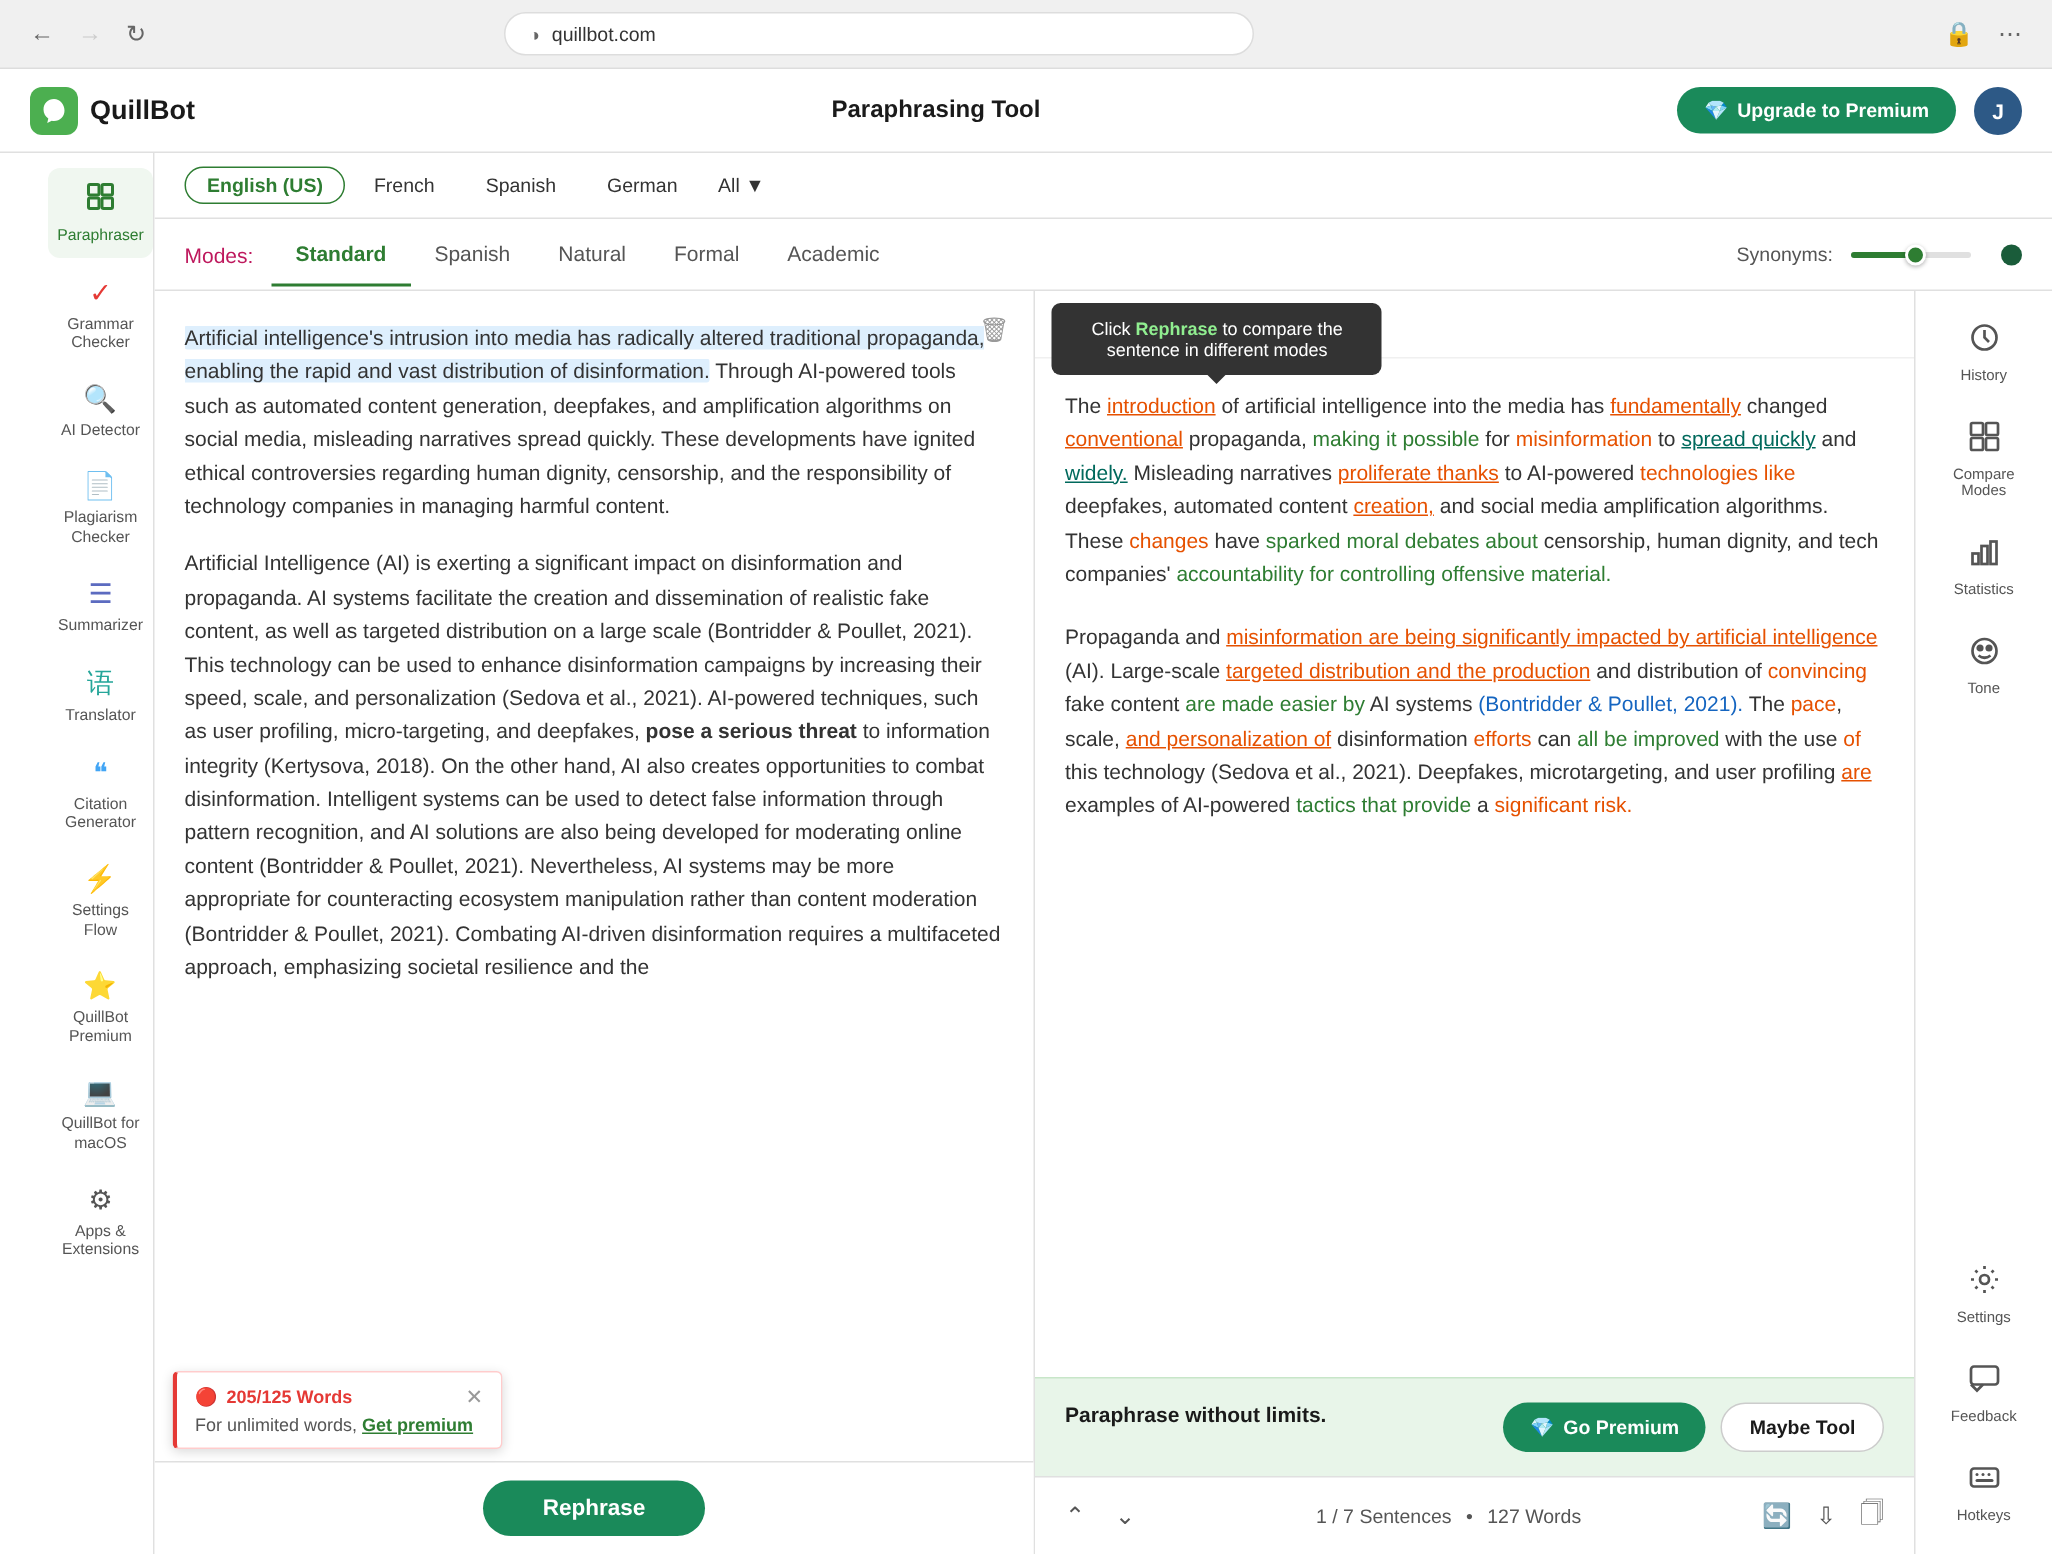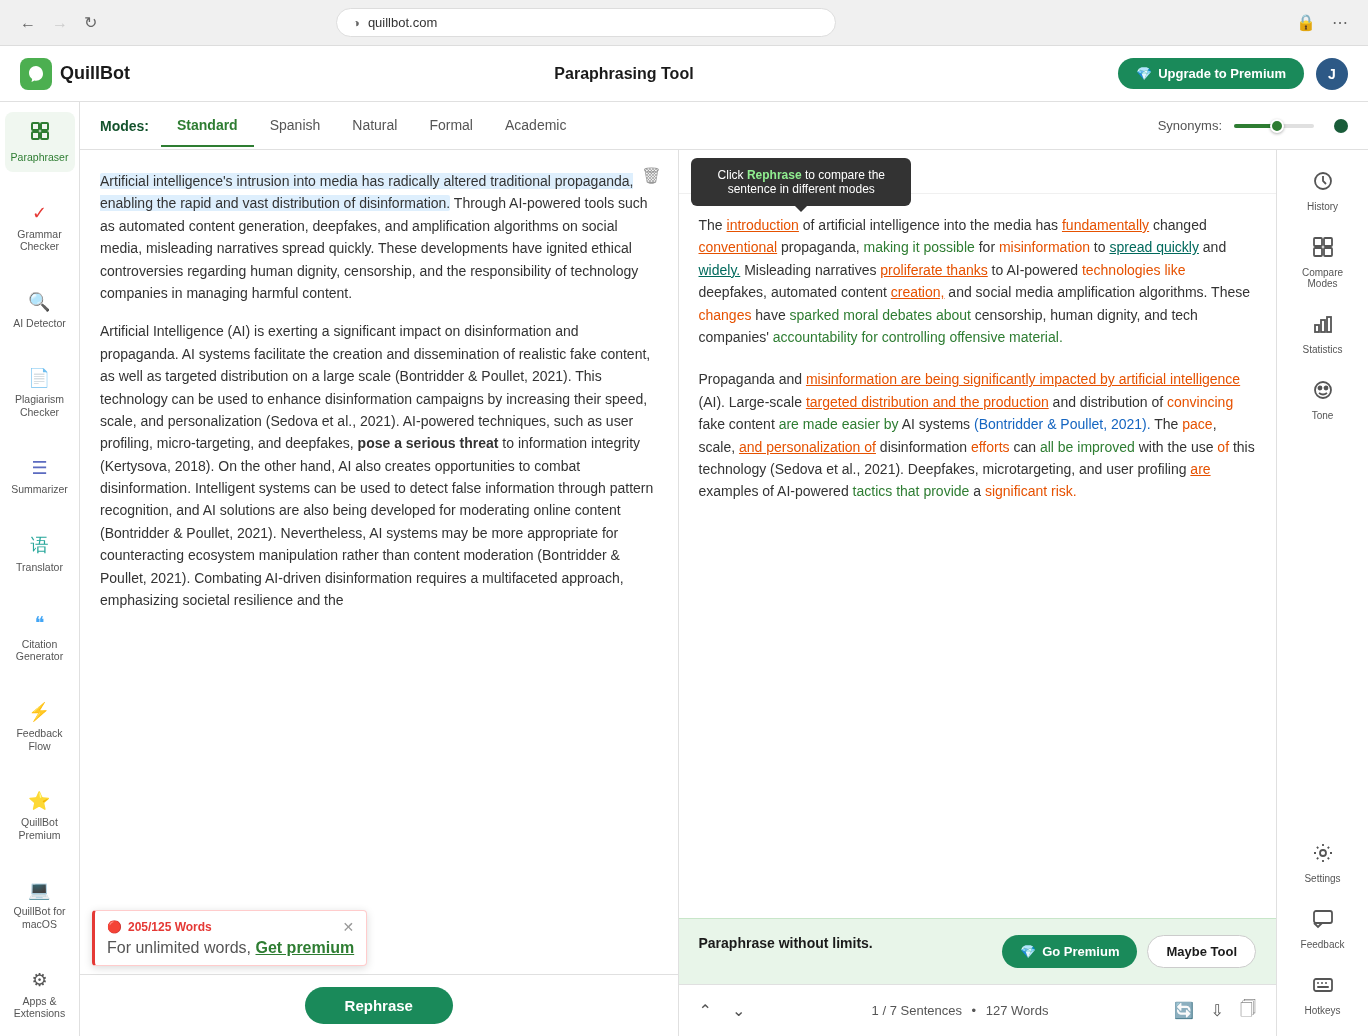--- a/index.html
+++ b/index.html
@@ -61,30 +61,29 @@
       align-items: center;
       gap: 6px;
     }
     .user-avatar { width: 32px; height: 32px; background: #2d5986; border-radius: 50%; display: flex; align-items: center; justify-content: center; color: white; font-weight: 700; font-size: 14px; margin-left: 12px; }
 
     
     .main-layout { display: flex; height: calc(1036px - 46px - 56px); }
 
     
     .sidebar {
-      width: 80px;
+      width: 103px;
       background: white;
       border-right: 1px solid #e0e0e0;
       display: flex;
       flex-direction: column;
-      align-items: center;
+      align-items: flex-end;
       padding: 8px 0;
       overflow-y: auto;
       flex-shrink: 0;
-      gap: 18px;
     }
     .sidebar-item {
       width: 70px;
       display: flex;
       flex-direction: column;
       align-items: center;
       padding: 8px 4px;
       border-radius: 8px;
       cursor: pointer;
       margin: 2px 0;
@@ -126,21 +125,21 @@
     
     .modes-bar {
       background: white;
       border-bottom: 1px solid #e0e0e0;
       padding: 0 20px;
       display: flex;
       align-items: center;
       height: 48px;
       gap: 0;
     }
-    .modes-label { font-size: 14px; color: #14532d; font-weight: 700; margin-right: 12px; }
+    .modes-label { font-size: 14px; color: #be185d; font-weight: 400; margin-right: 12px; }
     .mode-btn {
       background: none;
       border: none;
       padding: 12px 16px;
       cursor: pointer;
       font-size: 14px;
       color: #555;
       border-bottom: 2px solid transparent;
       position: relative;
     }
@@ -192,21 +191,21 @@
       border-left: 3px solid #e53935;
       border-radius: 4px;
       padding: 8px 12px;
       font-size: 12px;
       box-shadow: 0 2px 8px rgba(0,0,0,0.15);
       min-width: 220px;
       z-index: 10;
     }
     .word-warning-header { display: flex; align-items: center; gap: 6px; color: #e53935; font-weight: 600; margin-bottom: 4px; }
     .word-warning-close { margin-left: auto; cursor: pointer; color: #999; background: none; border: none; font-size: 14px; }
-    .word-warning-text { color: #555; font-size: 16px; }
+    .word-warning-text { color: #555; font-size: 12px; }
     .word-warning-link { color: #2e7d32; text-decoration: underline; cursor: pointer; font-weight: 600; }
 
     
     .rephrase-bar {
       display: flex;
       justify-content: center;
       align-items: center;
       padding: 12px 20px;
       background: white;
       border-top: 1px solid #e0e0e0;
@@ -435,38 +434,45 @@
     <div class="sidebar-item">
       <span class="icon" style="color:#26a69a;">语</span>
       <span class="sidebar-item-label">Translator</span>
     </div>
     <div class="sidebar-item">
       <span class="icon" style="color:#42a5f5;">❝</span>
       <span class="sidebar-item-label">Citation Generator</span>
     </div>
     <div class="sidebar-item">
       <span class="icon" style="color:#29b6f6;">⚡</span>
-      <span class="sidebar-item-label">Feedback Flow</span>
+      <span class="sidebar-item-label">Settings Flow</span>
     </div>
     <div class="sidebar-item">
       <span class="icon" style="color:#ffa000;">⭐</span>
       <span class="sidebar-item-label">QuillBot Premium</span>
     </div>
     <div class="sidebar-item">
       <span class="icon" style="color:#26c6da;">💻</span>
       <span class="sidebar-item-label">QuillBot for macOS</span>
     </div>
     <div class="sidebar-item">
       <span class="icon" style="color:#555;">⚙</span>
       <span class="sidebar-item-label">Apps &amp; Extensions</span>
     </div>
   </div>
 
   <div class="content-area">
 
+    <div class="lang-bar">
+      <button class="lang-btn active">English (US)</button>
+      <button class="lang-btn">French</button>
+      <button class="lang-btn">Spanish</button>
+      <button class="lang-btn">German</button>
+      <div class="lang-all">All ▼</div>
+    </div>
 
     <div class="modes-bar">
       <span class="modes-label">Modes:</span>
       <button class="mode-btn active">Standard</button>
       <button class="mode-btn">Spanish</button>
       <button class="mode-btn">Natural</button>
       <button class="mode-btn">Formal</button>
       <button class="mode-btn">Academic</button>
       <div class="modes-right">
         <span class="synonyms-label">Synonyms:</span>

